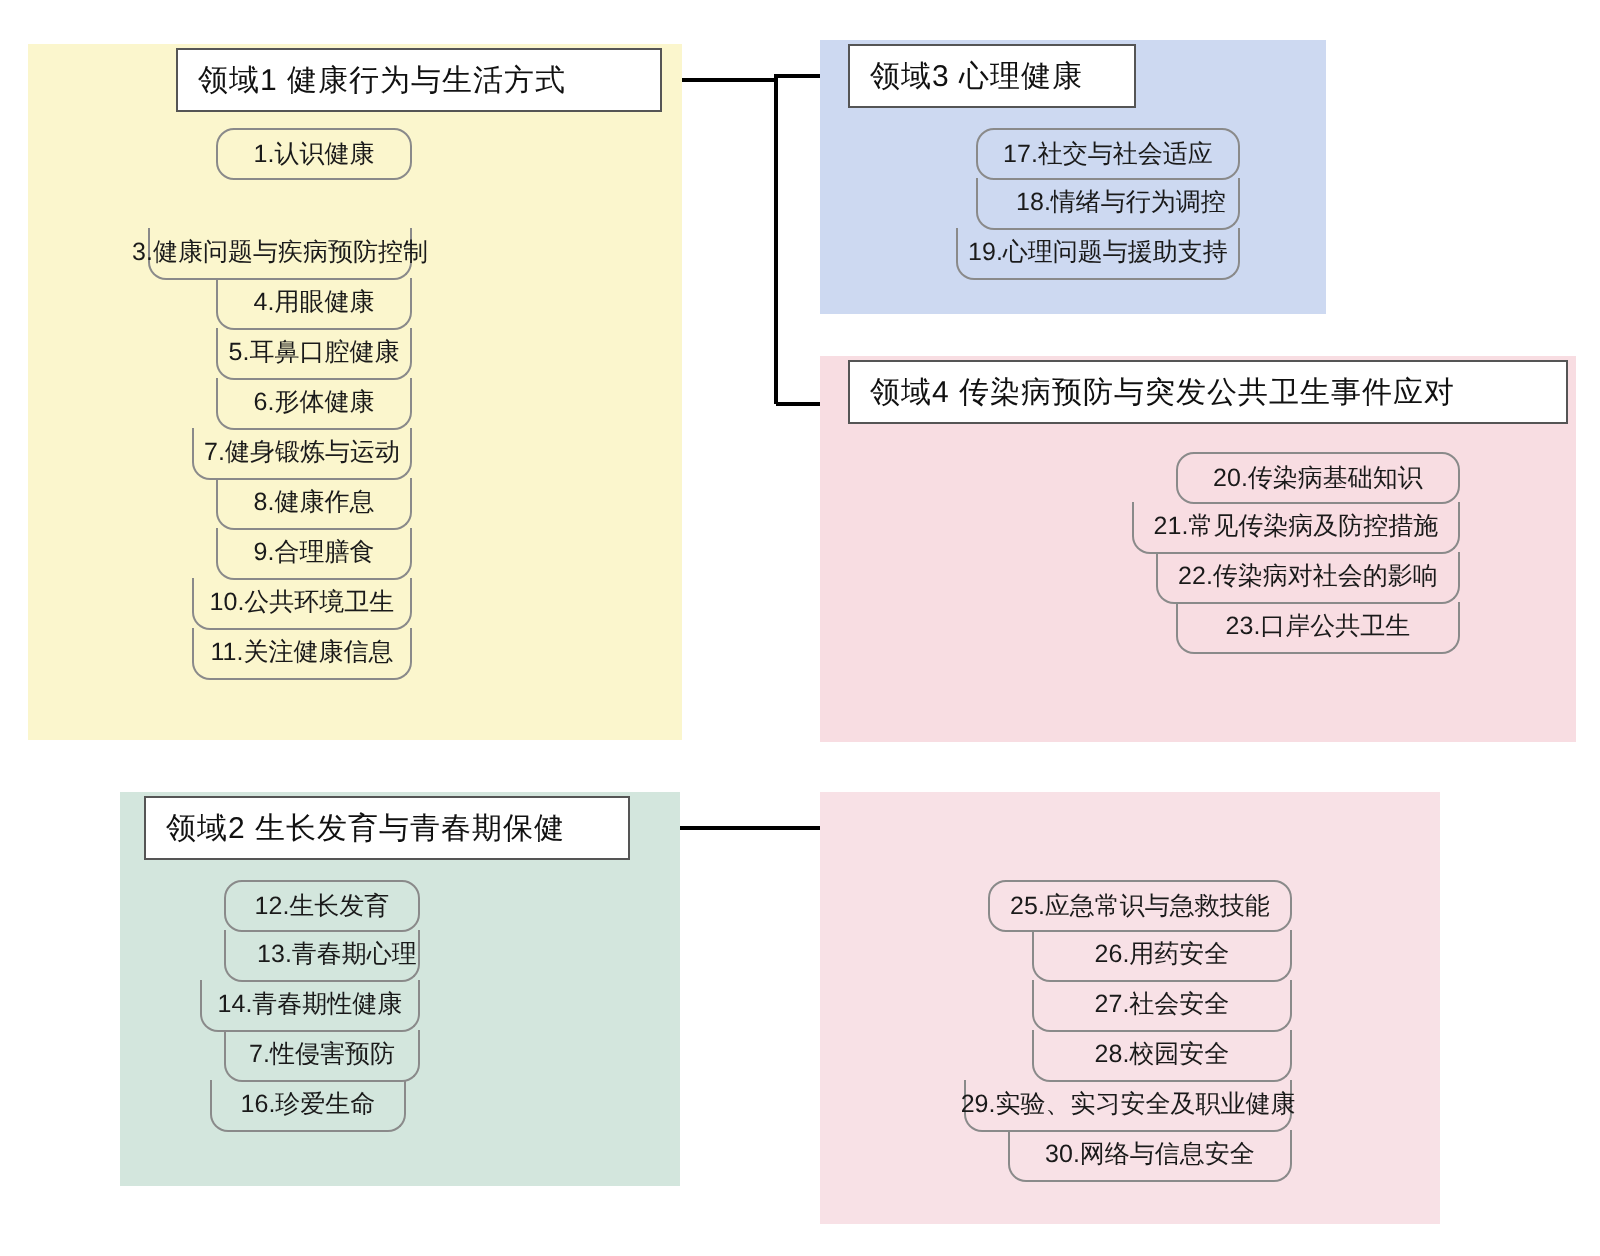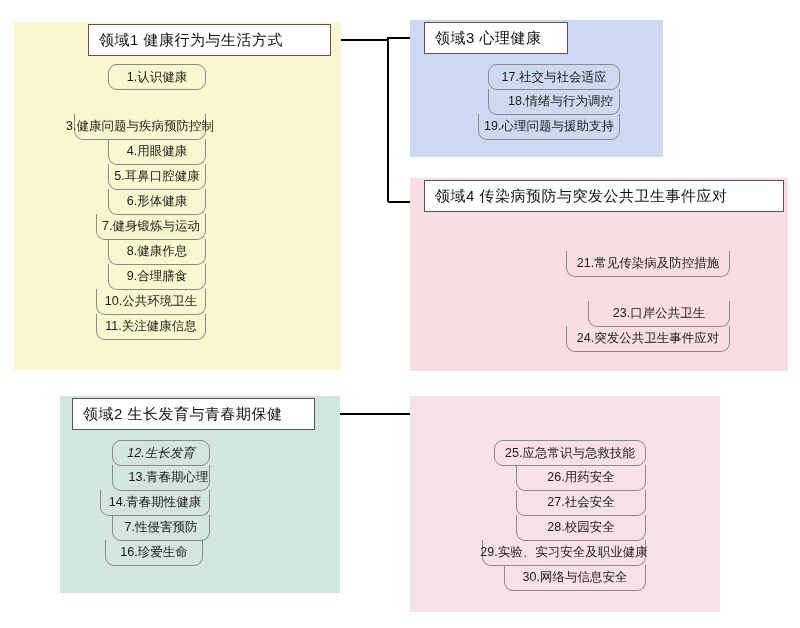--- a/index.html
+++ b/index.html
@@ -83,26 +83,27 @@
     <div class="item" style="width: 98px; height: 26px; left: 108px; top: 264px;">9.合理膳食</div>
     <div class="item" style="width: 110px; height: 26px; left: 96px; top: 289px;">10.公共环境卫生</div>
     <div class="item" style="width: 110px; height: 26px; left: 96px; top: 314px;">11.关注健康信息</div>
     <div class="panel" style="left: 410px; top: 20px; width: 253px; height: 137px; background: rgb(205, 217, 241);"></div>
     <div class="panel-title" style="left: 424px; top: 22px; width: 144px; height: 32px;">领域3 心理健康</div>
     <div class="item first" style="width: 132px; height: 26px; left: 488px; top: 64px;">17.社交与社会适应</div>
     <div class="item" style="width: 132px; height: 26px; left: 488px; top: 89px; padding-left: 13px;">18.情绪与行为调控</div>
     <div class="item" style="width: 142px; height: 26px; left: 478px; top: 114px;">19.心理问题与援助支持</div>
     <div class="panel" style="left: 410px; top: 178px; width: 378px; height: 193px; background: rgb(248, 221, 226);"></div>
     <div class="panel-title" style="left: 424px; top: 180px; width: 360px; height: 32px;">领域4 传染病预防与突发公共卫生事件应对</div>
+    <div class="item first" style="width: 142px; height: 26px; left: 588px; top: 226px;">20.传染病基础知识</div>
     <div class="item" style="width: 164px; height: 26px; left: 566px; top: 251px;">21.常见传染病及防控措施</div>
+    <div class="item" style="width: 152px; height: 26px; left: 578px; top: 276px;">22.传染病对社会的影响</div>
     <div class="item" style="width: 142px; height: 26px; left: 588px; top: 301px;">23.口岸公共卫生</div>
-    <div class="item" style="width: 164px; height: 26px; left: 566px; top: 326px;">24.突发公共卫生事件应对</div>
     <div class="panel" style="left: 60px; top: 396px; width: 280px; height: 197px; background: rgb(211, 230, 221);"></div>
     <div class="panel-title" style="left: 72px; top: 398px; width: 243px; height: 32px;">领域2 生长发育与青春期保健</div>
-    <div class="item first" style="width: 98px; height: 26px; left: 112px; top: 440px; font-style: italic;">12.生长发育</div>
+    <div class="item first" style="width: 98px; height: 26px; left: 112px; top: 440px;">12.生长发育</div>
     <div class="item" style="width: 98px; height: 26px; left: 112px; top: 465px; padding-left: 15px;">13.青春期心理</div>
     <div class="item" style="width: 110px; height: 26px; left: 100px; top: 490px;">14.青春期性健康</div>
     <div class="item" style="width: 98px; height: 26px; left: 112px; top: 515px;">7.性侵害预防</div>
     <div class="item" style="width: 98px; height: 26px; left: 105px; top: 540px;">16.珍爱生命</div>
     <div class="panel" style="left: 410px; top: 396px; width: 310px; height: 216px; background: rgb(248, 225, 230);"></div>
     <div class="item first" style="width: 152px; height: 26px; left: 494px; top: 440px;">25.应急常识与急救技能</div>
     <div class="item" style="width: 130px; height: 26px; left: 516px; top: 465px;">26.用药安全</div>
     <div class="item" style="width: 130px; height: 26px; left: 516px; top: 490px;">27.社会安全</div>
     <div class="item" style="width: 130px; height: 26px; left: 516px; top: 515px;">28.校园安全</div>
     <div class="item" style="width: 164px; height: 26px; left: 482px; top: 540px;">29.实验、实习安全及职业健康</div>

